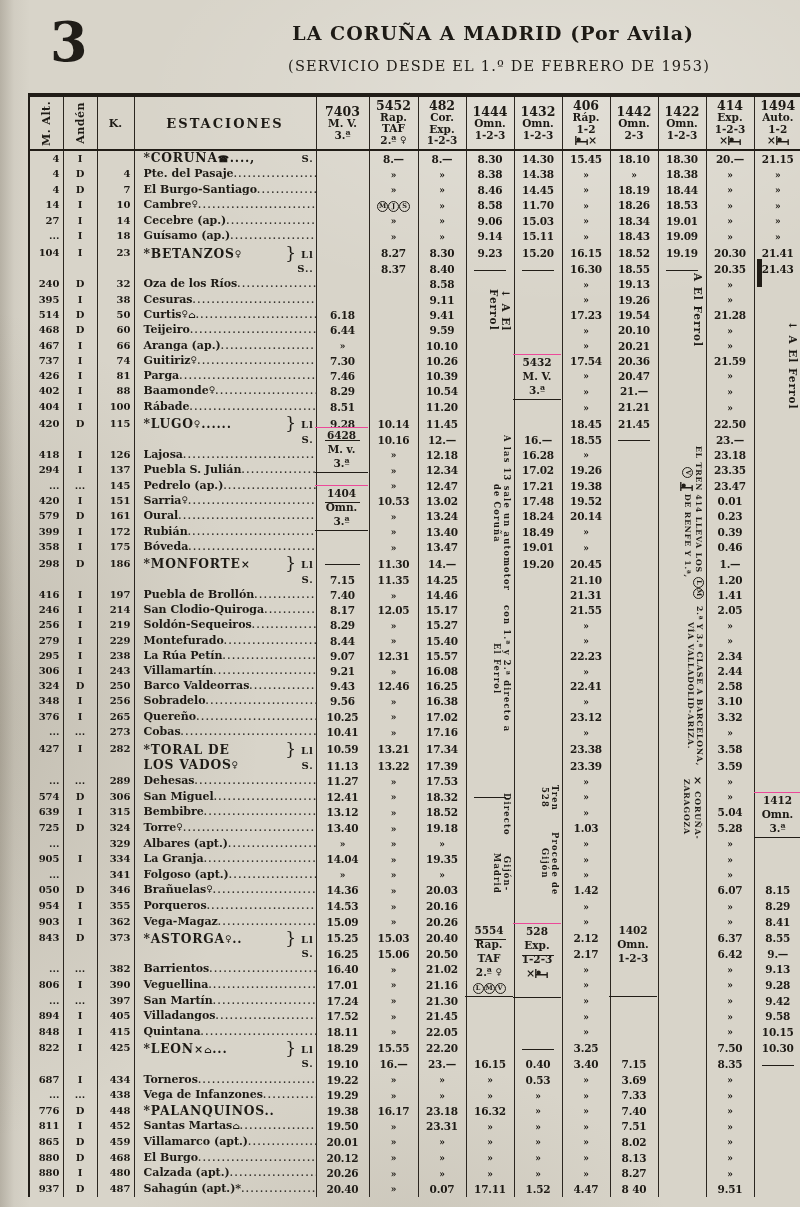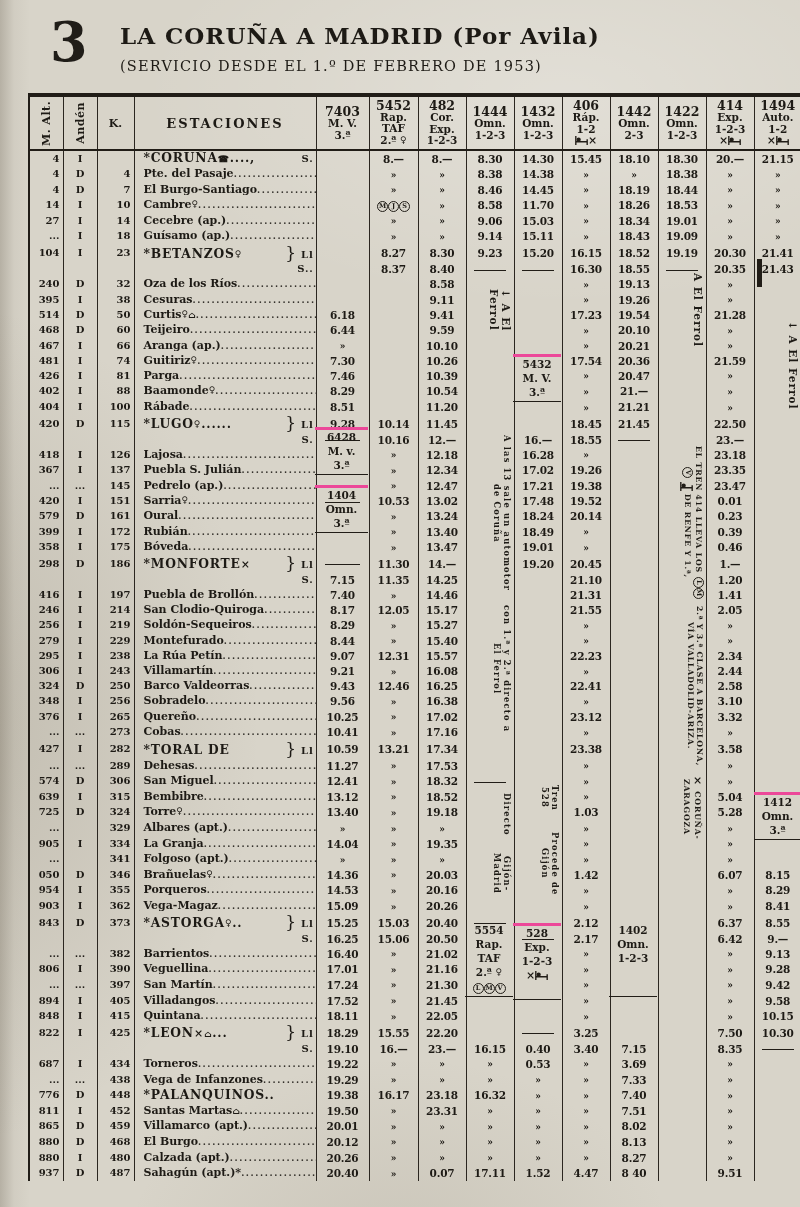--- a/index.html
+++ b/index.html
@@ -8,23 +8,23 @@
     background:#d8d4c9;
     background-image:
       radial-gradient(ellipse 600px 300px at 70% 8%, rgba(255,255,255,.25), rgba(0,0,0,0) 70%),
       radial-gradient(ellipse 500px 700px at -5% 60%, rgba(90,80,60,.18), rgba(0,0,0,0) 60%),
       radial-gradient(ellipse 400px 300px at 50% 105%, rgba(120,110,90,.15), rgba(0,0,0,0) 70%),
       linear-gradient(90deg, rgba(80,70,55,.25) 0px, rgba(80,70,55,.05) 14px, rgba(0,0,0,0) 30px);
     font-family:"DejaVu Serif","Liberation Serif",serif;
     color:#1d1a15;
   }
   .pageno{position:absolute;left:50px;top:10px;font-size:54px;font-weight:bold;color:#201d18;}
-  .title{position:absolute;left:120px;top:22px;width:590px;text-align:left;
-         font-size:23px;font-weight:bold;letter-spacing:1px;white-space:nowrap;}
-  .subtitle{position:absolute;left:120px;top:58px;width:590px;text-align:left;
+  .title{position:absolute;left:104px;top:22px;width:590px;text-align:right;
+         font-size:19px;font-weight:bold;letter-spacing:1px;white-space:nowrap;}
+  .subtitle{position:absolute;left:120px;top:58px;width:590px;text-align:right;
          font-size:14.5px;letter-spacing:1.2px;white-space:nowrap;}
   .tablewrap{position:absolute;left:28px;top:93px;width:772px;height:1068px;}
   table{border-collapse:collapse;table-layout:fixed;width:772px;}
   th,td{padding:0;margin:0;overflow:hidden;white-space:nowrap;vertical-align:middle;}
   td{border-left:1px solid #2b2620;height:14.6px;line-height:14.6px;}
   th{border-left:1px solid #2b2620;border-top:4px solid #211d17;border-bottom:2px solid #211d17;
      height:52px;font-weight:bold;}
   td:first-child,th:first-child{border-left:2px solid #211d17;}
   .vhead{writing-mode:vertical-rl;transform:rotate(180deg);font-size:11px;margin:0 auto;letter-spacing:.5px;}
   .thn{font-size:12.5px;line-height:13px;}
@@ -46,21 +46,21 @@
   .cl{display:inline-block;width:9px;height:9px;line-height:9px;border:1px solid #211d17;
       border-radius:50%;font-size:6.5px;text-align:center;font-weight:bold;vertical-align:1px;}
   .bedi{vertical-align:-1px;}
   .vnote{position:absolute;writing-mode:vertical-rl;font-weight:bold;text-align:center;
          display:flex;justify-content:center;}
   .vnote div{margin:0 1px;}
   .n-big{font-size:10.5px;letter-spacing:1px;}
   .n-sm{font-size:8.3px;letter-spacing:1.2px;font-weight:bold;}
   .n-cap{font-size:7.8px;letter-spacing:.8px;}
   .tbox{position:absolute;text-align:center;font-weight:bold;font-size:10.5px;line-height:14px;
-        border-top:3px solid #ec4899;border-bottom:1px solid #211d17;}
+        border-top:1px solid #ec4899;border-bottom:1px solid #211d17;}
   .tbox.nb{border-top:none;}
   .bar{position:absolute;background:#211d17;}
 </style>
 </head>
 <body>
 
 <div class="pageno">3</div>
 <div class="title">LA CORUÑA A MADRID (Por Avila)</div>
 <div class="subtitle">(SERVICIO DESDE EL 1.º DE FEBRERO DE 1953)</div>
 
@@ -396,21 +396,21 @@
           <td class="c-t">10.10</td>
           <td class="c-t"></td>
           <td class="c-t"></td>
           <td class="c-t"><span class="dit">»</span></td>
           <td class="c-t">20.21</td>
           <td class="c-t"></td>
           <td class="c-t"><span class="dit">»</span></td>
           <td class="c-t"></td>
         </tr>
         <tr>
-          <td class="c-alt">481</td>
+          <td class="c-alt">737</td>
           <td class="c-and">I</td>
           <td class="c-k">74</td>
           <td class="c-st">
             <div class="stl">Guitiriz <span class="glass">♀</span><span class="ldr">.......................................</span></div>
           </td>
           <td class="c-t">7.30</td>
           <td class="c-t"></td>
           <td class="c-t">10.26</td>
           <td class="c-t"></td>
           <td class="c-t"></td>
@@ -525,21 +525,21 @@
           <td class="c-t">12.18</td>
           <td class="c-t"></td>
           <td class="c-t">16.28</td>
           <td class="c-t"><span class="dit">»</span></td>
           <td class="c-t"></td>
           <td class="c-t"></td>
           <td class="c-t">23.18</td>
           <td class="c-t"></td>
         </tr>
         <tr>
-          <td class="c-alt">367</td>
+          <td class="c-alt">294</td>
           <td class="c-and">I</td>
           <td class="c-k">137</td>
           <td class="c-st">
             <div class="stl">Puebla S. Julián<span class="ldr">.......................................</span></div>
           </td>
           <td class="c-t"></td>
           <td class="c-t"><span class="dit">»</span></td>
           <td class="c-t">12.34</td>
           <td class="c-t"></td>
           <td class="c-t">17.02</td>
@@ -867,20 +867,38 @@
           </td>
           <td class="c-t">10.59</td>
           <td class="c-t">13.21</td>
           <td class="c-t">17.34</td>
           <td class="c-t"></td>
           <td class="c-t"></td>
           <td class="c-t">23.38</td>
           <td class="c-t"></td>
           <td class="c-t"></td>
           <td class="c-t">3.58</td>
+          <td class="c-t"></td>
+        </tr>
+        <tr>
+          <td class="c-alt"></td>
+          <td class="c-and"></td>
+          <td class="c-k"></td>
+          <td class="c-st major">
+            <div class="stl">LOS VADOS <span class="glass">♀</span><span style="flex:1"></span><span class="sub">S.</span></div>
+          </td>
+          <td class="c-t">11.13</td>
+          <td class="c-t">13.22</td>
+          <td class="c-t">17.39</td>
+          <td class="c-t"></td>
+          <td class="c-t"></td>
+          <td class="c-t">23.39</td>
+          <td class="c-t"></td>
+          <td class="c-t"></td>
+          <td class="c-t">3.59</td>
           <td class="c-t"></td>
         </tr>
         <tr>
           <td class="c-alt">...</td>
           <td class="c-and">...</td>
           <td class="c-k">289</td>
           <td class="c-st">
             <div class="stl">Dehesas<span class="ldr">.......................................</span></div>
           </td>
           <td class="c-t">11.27</td>

